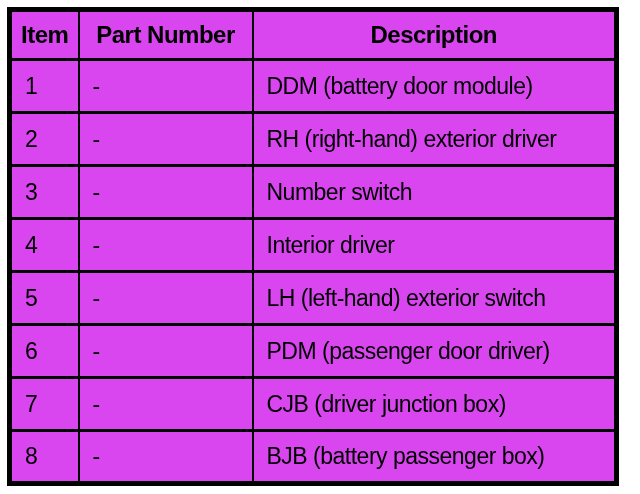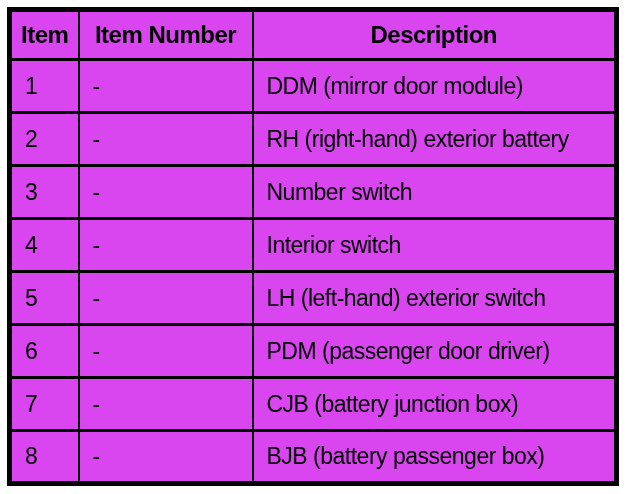--- a/index.html
+++ b/index.html
@@ -64,59 +64,59 @@
 <div class="table-wrap">
   <table class="parts">
     <colgroup>
       <col class="c-item">
       <col class="c-part">
       <col class="c-desc">
     </colgroup>
     <thead>
       <tr>
         <th>Item</th>
-        <th>Item Number</th>
+        <th>Part Number</th>
         <th>Description</th>
       </tr>
     </thead>
     <tbody>
         <tr>
           <td>1</td>
           <td>-</td>
-          <td>DDM (mirror door module)</td>
+          <td>DDM (battery door module)</td>
         </tr>
         <tr>
           <td>2</td>
           <td>-</td>
-          <td>RH (right-hand) exterior battery</td>
+          <td>RH (right-hand) exterior driver</td>
         </tr>
         <tr>
           <td>3</td>
           <td>-</td>
           <td>Number switch</td>
         </tr>
         <tr>
           <td>4</td>
           <td>-</td>
-          <td>Interior switch</td>
+          <td>Interior driver</td>
         </tr>
         <tr>
           <td>5</td>
           <td>-</td>
           <td>LH (left-hand) exterior switch</td>
         </tr>
         <tr>
           <td>6</td>
           <td>-</td>
           <td>PDM (passenger door driver)</td>
         </tr>
         <tr>
           <td>7</td>
           <td>-</td>
-          <td>CJB (battery junction box)</td>
+          <td>CJB (driver junction box)</td>
         </tr>
         <tr>
           <td>8</td>
           <td>-</td>
           <td>BJB (battery passenger box)</td>
         </tr>
       </tbody>
   </table>
 </div>
 

